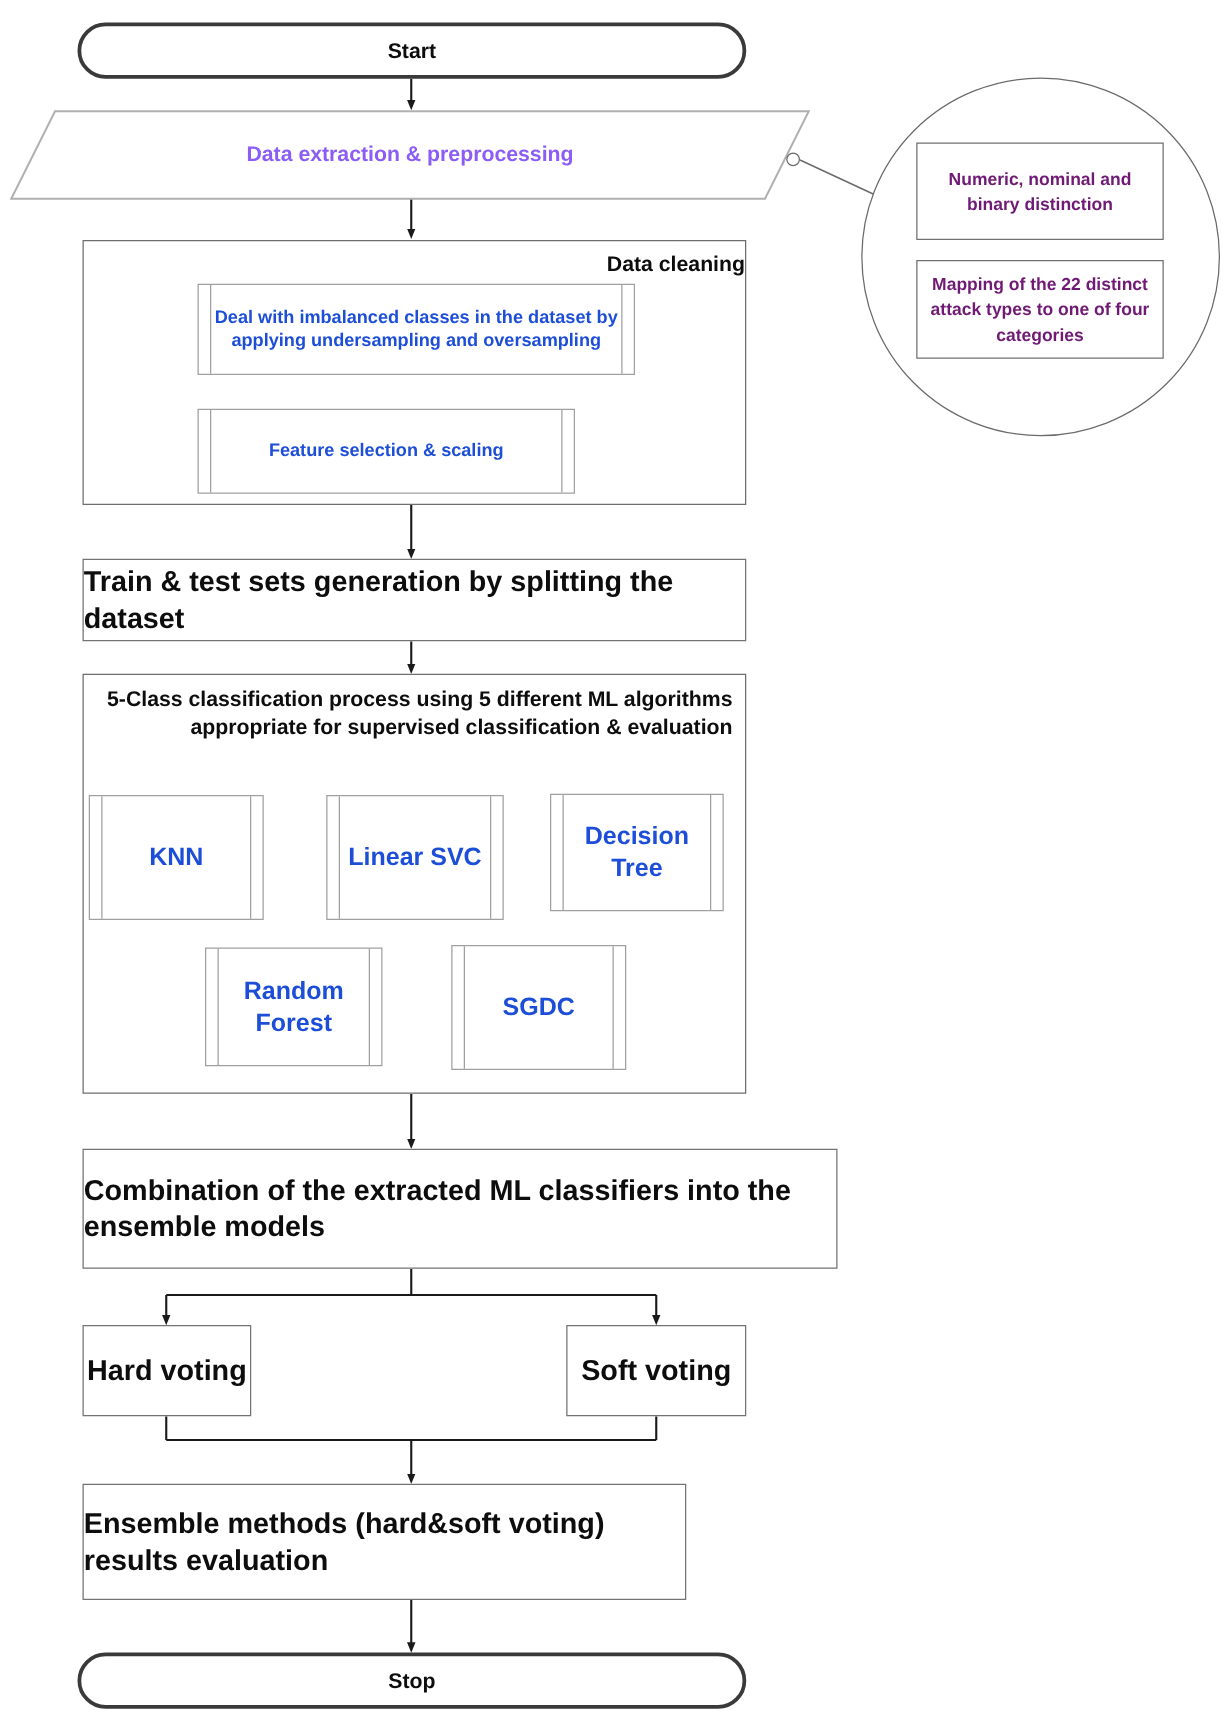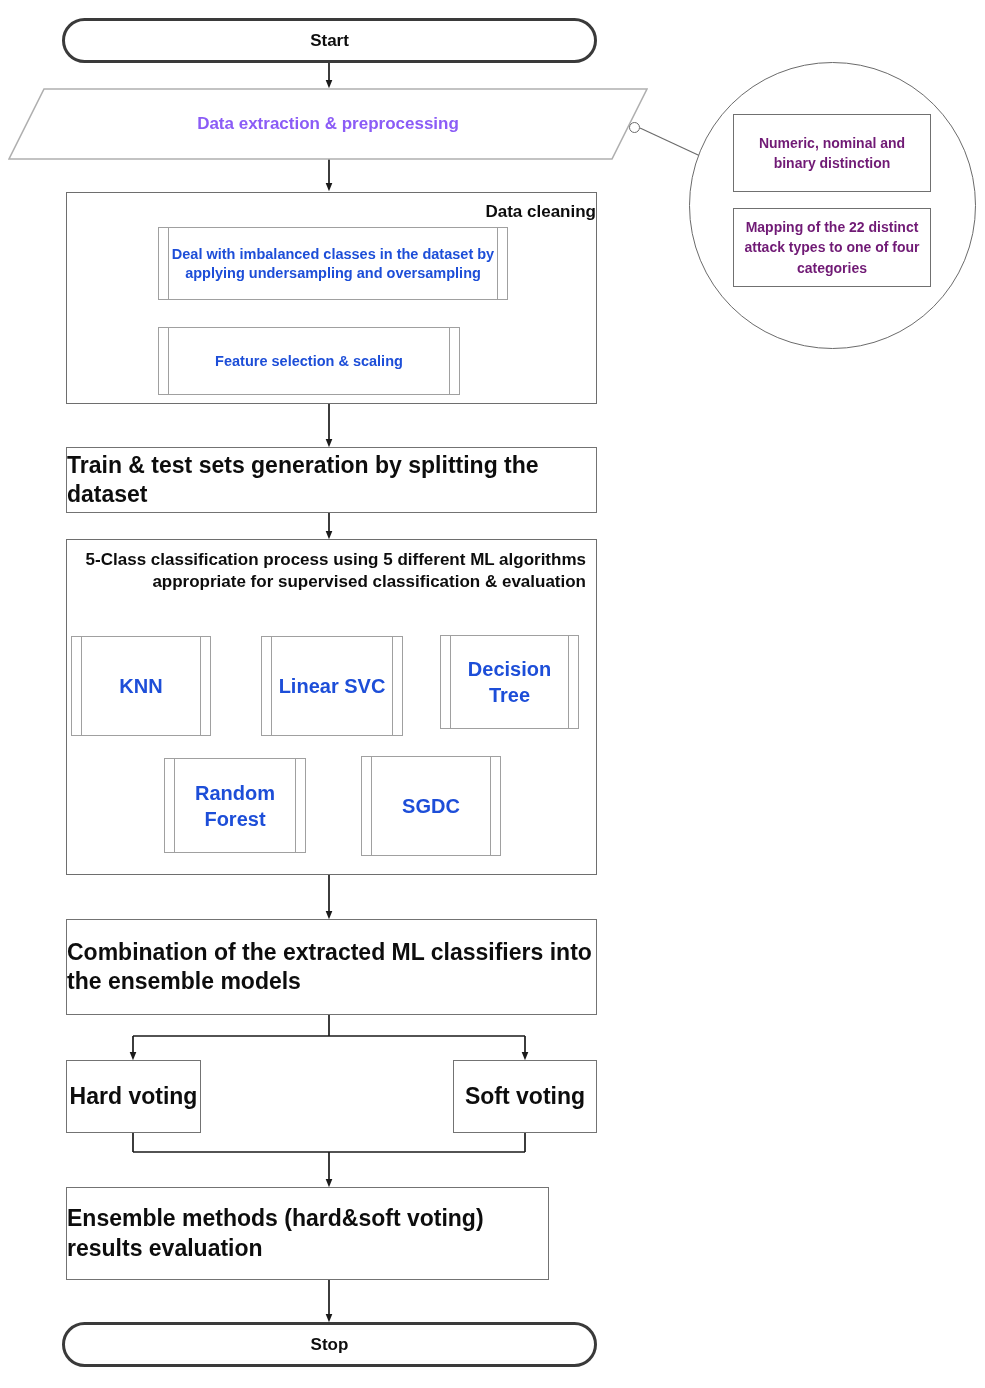--- a/index.html
+++ b/index.html
@@ -250,21 +250,21 @@
 
     <div class="predef alg" style="left:97px; top:218px; width:142px; height:95px;">
       <div class="ptext">Random Forest</div>
     </div>
 
     <div class="predef alg" style="left:294px; top:216px; width:140px; height:100px;">
       <div class="ptext">SGDC</div>
     </div>
   </div>
 
-  <div class="node process" style="left:66px; top:919px; width:531px; height:96px;">
+  <div class="node process" style="left:66px; top:919px; width:604px; height:96px;">
     <span>Combination of the extracted ML classifiers into the ensemble models</span>
   </div>
 
   <div class="node process" style="left:66px; top:1060px; width:135px; height:73px;">
     <span>Hard voting</span>
   </div>
 
   <div class="node process" style="left:453px; top:1060px; width:144px; height:73px;">
     <span>Soft voting</span>
   </div>

